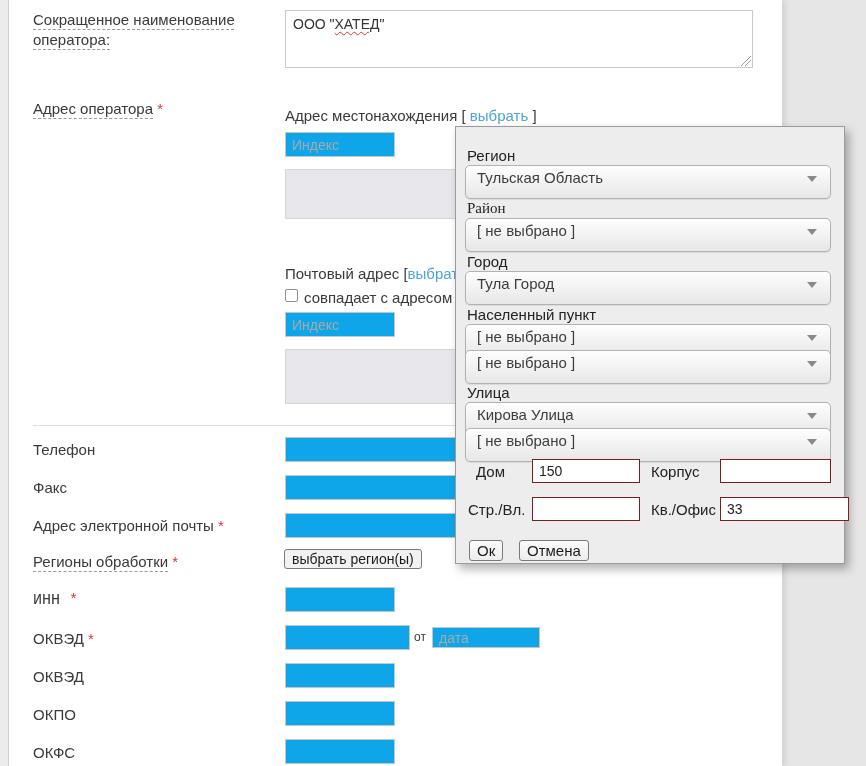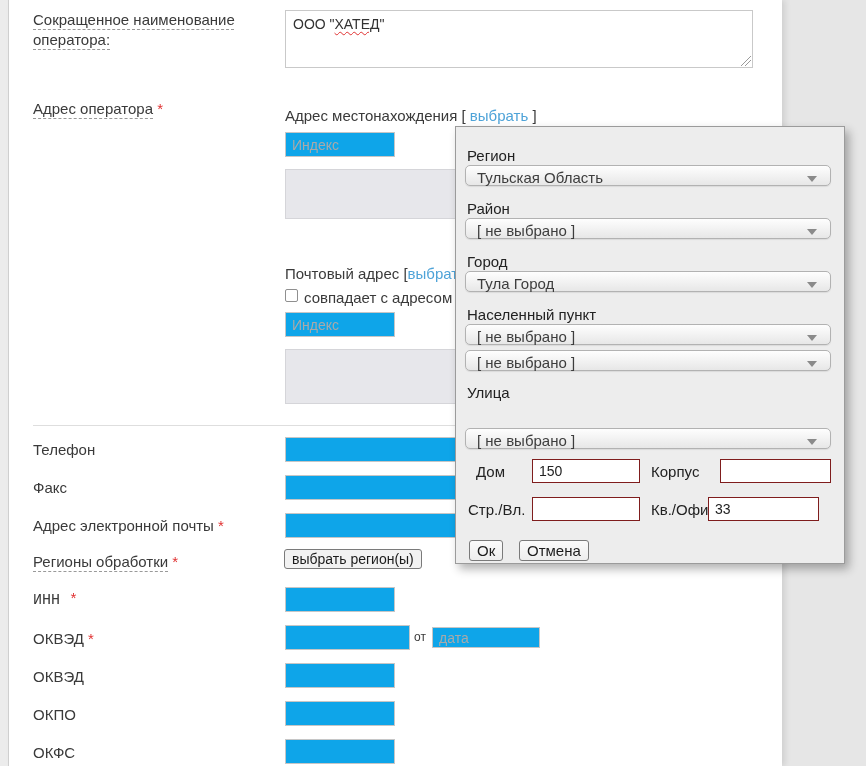--- a/index.html
+++ b/index.html
@@ -62,21 +62,21 @@
   }
   
   .popup {
     left:455px; top:126px; width:390px; height:438px;
     background:#ededed; border:1px solid #9b9b9b;
     box-shadow:4px 5px 9px rgba(0,0,0,0.30);
     z-index:10;
   }
   .plbl { position:absolute; font-size:15px; color:#222; }
   .dd {
-    position:absolute; left:9px; width:366px; height:21px;
+    position:absolute; left:9px; width:366px; height:34px;
     background:linear-gradient(#fefefe,#e7e7e7);
     border:1px solid #b2b2b2; border-radius:5px;
     box-shadow:0 1px 1px rgba(0,0,0,0.08);
     font-size:15px; color:#3d3d3d; line-height:23px;
     padding-left:11px; cursor:pointer;
   }
   .dd-arrow {
     position:absolute; right:13px; top:10px; width:0; height:0;
     border-left:5px solid transparent; border-right:5px solid transparent;
     border-top:6px solid #8a8a8a;
@@ -168,21 +168,21 @@
 <input class="input" style="left: 285px; top: 739px; width: 110px; height: 25px;">
 
 <div class="abs popup">
 
   <div class="plbl" style="left:11px; top:20px;">Регион</div>
   <div class="dd" style="top:38px;">
     <span>Тульская Область</span>
     <span class="dd-arrow"></span>
   </div>
 
-  <div class="plbl" style="left:11px; top:73px;">Район</div>
+  <div class="plbl" style="left:11px; top:73px;font-family:Liberation Serif, serif;">Район</div>
   <div class="dd" style="top:91px;">
     <span>[ не выбрано ]</span>
     <span class="dd-arrow"></span>
   </div>
 
   <div class="plbl" style="left:11px; top:126px;">Город</div>
   <div class="dd" style="top:144px;">
     <span>Тула Город</span>
     <span class="dd-arrow"></span>
   </div>
@@ -191,30 +191,34 @@
   <div class="dd" style="top:197px;">
     <span>[ не выбрано ]</span>
     <span class="dd-arrow"></span>
   </div>
   <div class="dd" style="top:223px;">
     <span>[ не выбрано ]</span>
     <span class="dd-arrow"></span>
   </div>
 
   <div class="plbl" style="left:11px; top:257px;">Улица</div>
+  <div class="dd" style="top:275px;">
+    <span>Кирова Улица</span>
+    <span class="dd-arrow"></span>
+  </div>
   <div class="dd" style="top:301px;">
     <span>[ не выбрано ]</span>
     <span class="dd-arrow"></span>
   </div>
 
   <div class="plbl" style="left:20px; top:336px;">Дом</div>
   <input class="pinput" style="left: 76px; top: 332px; width: 108px; height: 24px;" value="150">
   <div class="plbl" style="left:195px; top:336px;">Корпус</div>
   <input class="pinput" style="left: 264px; top: 332px; width: 111px; height: 24px;" value="">
 
   <div class="plbl" style="left:12px; top:374px;">Стр./Вл.</div>
   <input class="pinput" style="left: 76px; top: 370px; width: 108px; height: 24px;" value="">
   <div class="plbl" style="left:195px; top:374px;">Кв./Офис</div>
-  <input class="pinput" style="left: 252px; top: 370px; width: 111px; height: 24px;" value="33">
+  <input class="pinput" style="left: 264px; top: 370px; width: 129px; height: 24px;" value="33">
 
   <button class="btn" style="left:13px; top:413px; height:21px; font-size:15px;">Ок</button>
   <button class="btn" style="left:63px; top:413px; height:21px; font-size:15px;">Отмена</button>
 </div>
 
 </body></html>

